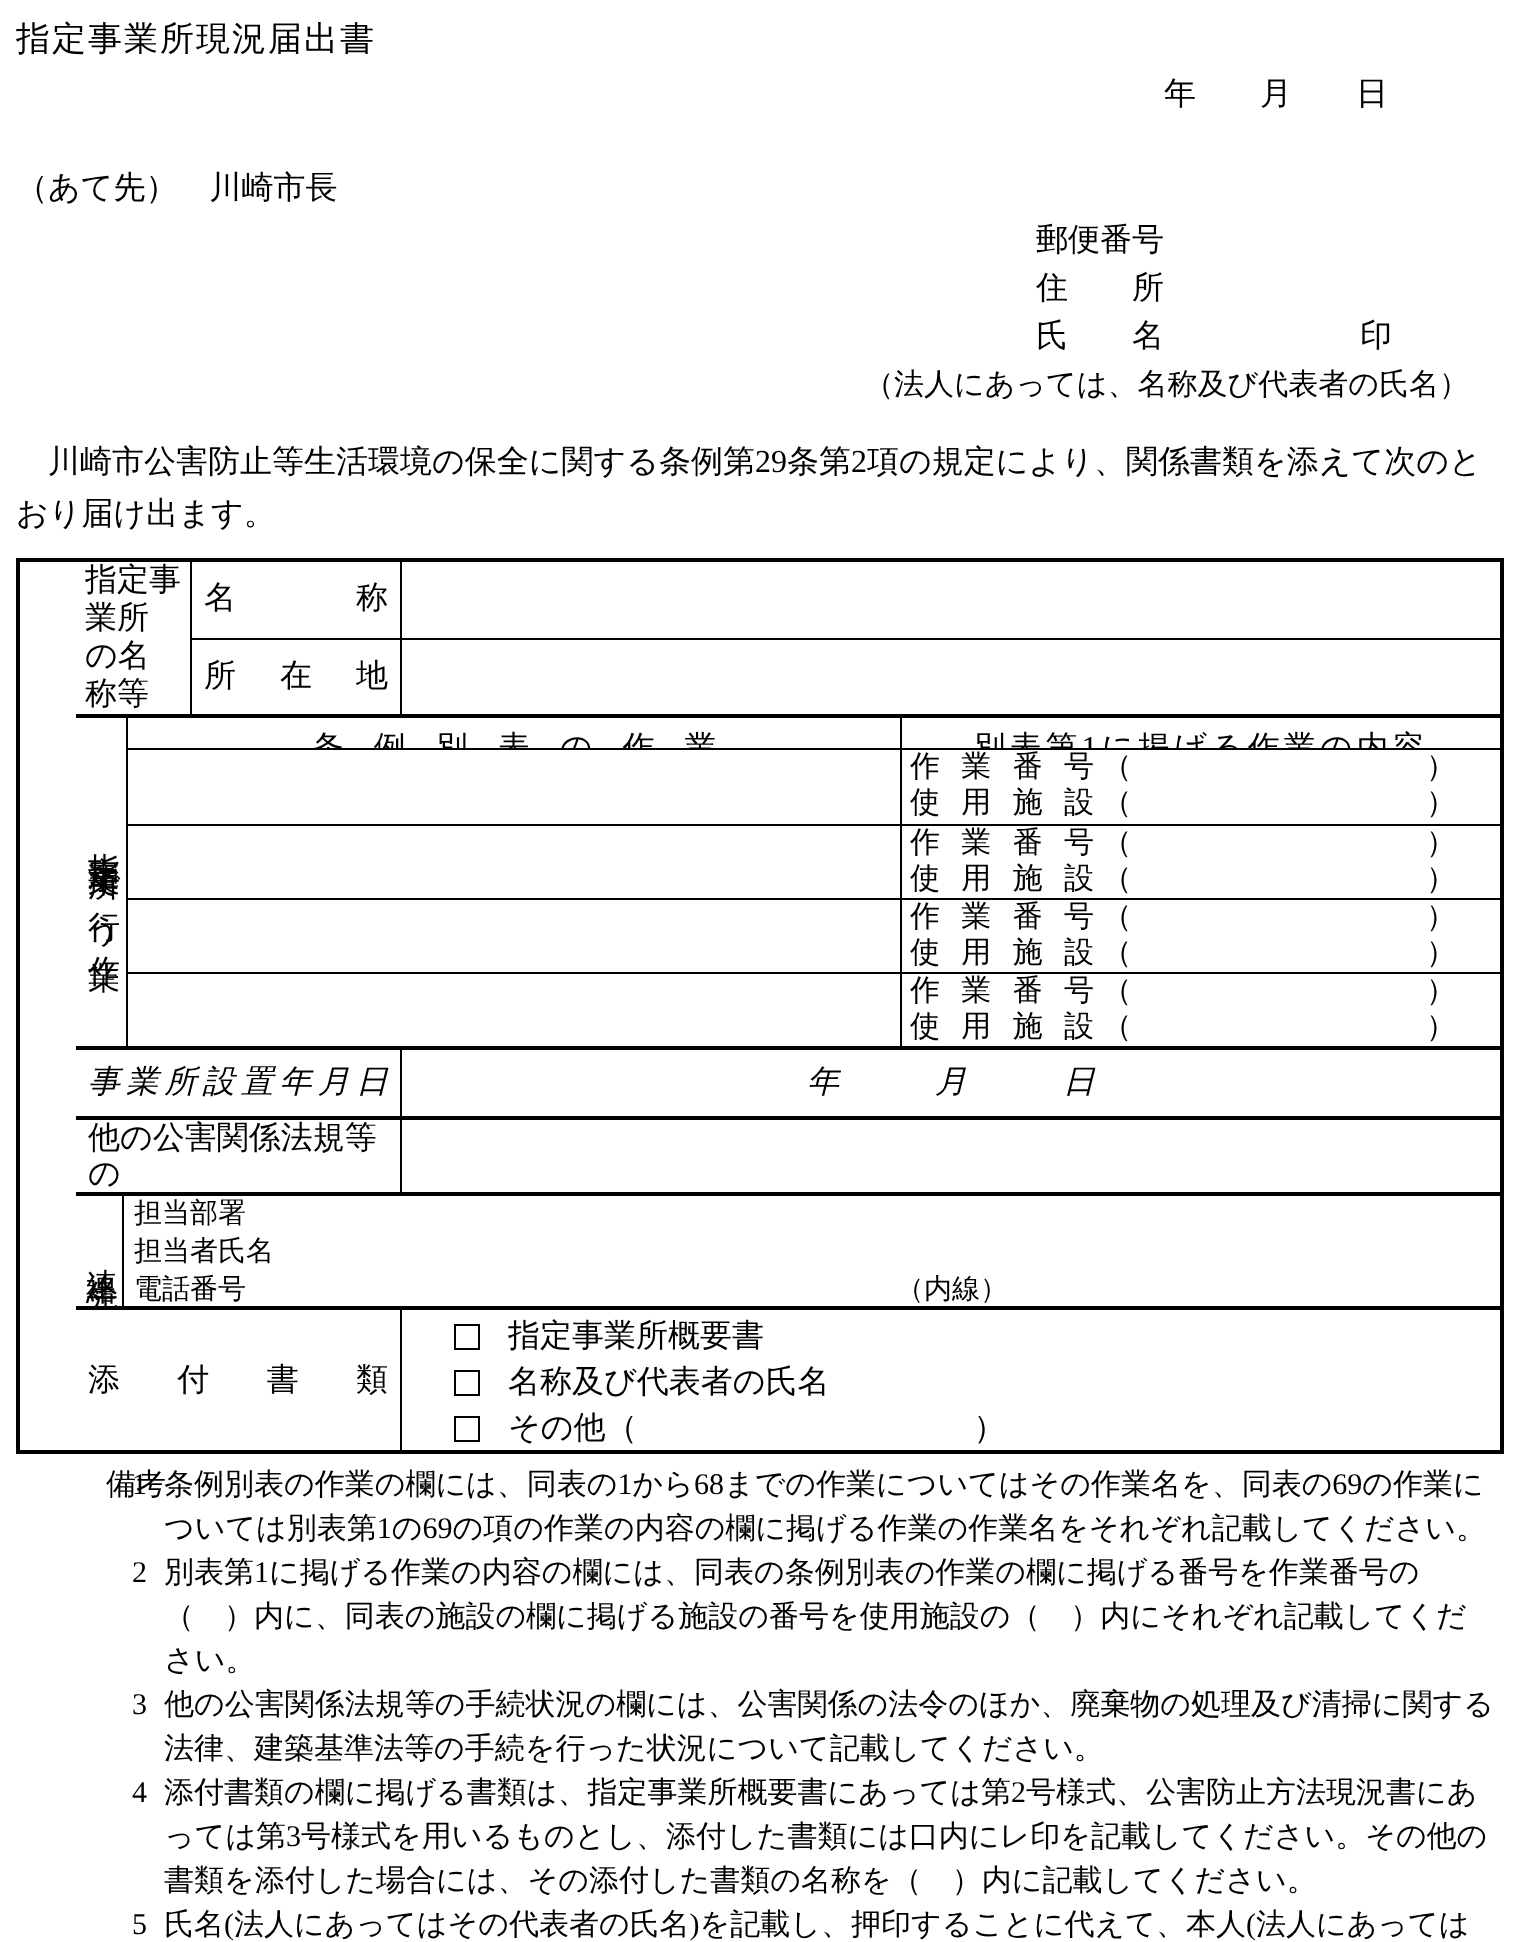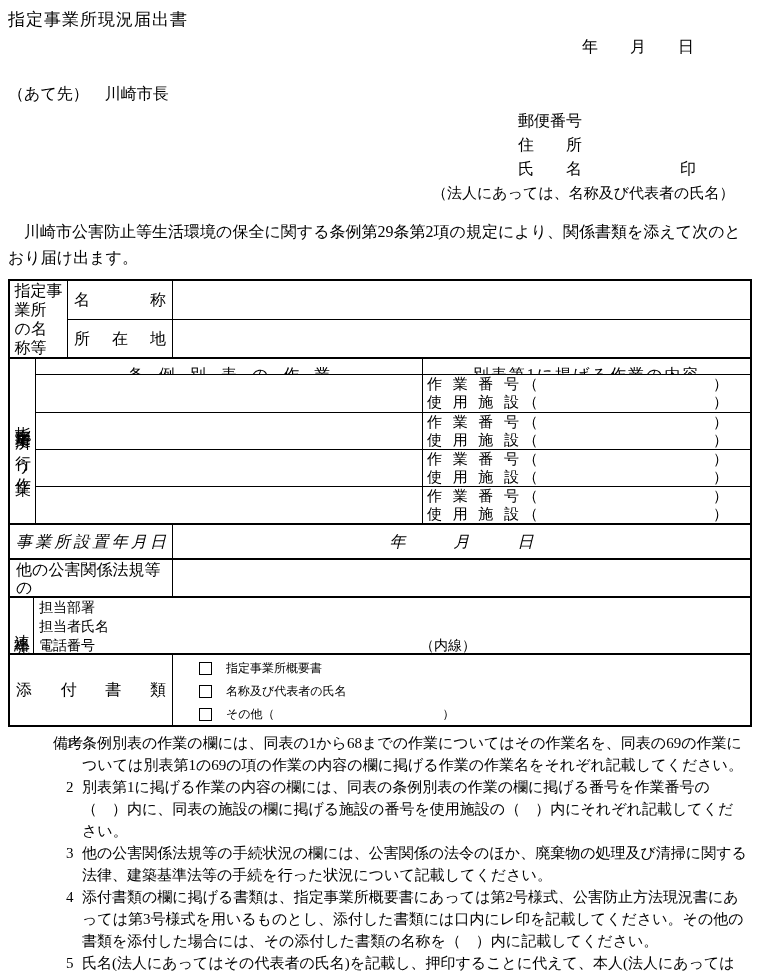--- a/index.html
+++ b/index.html
@@ -17,21 +17,21 @@
   .contact-block { margin-top:4px; }
   .contact-row { margin-left:510px; height:24px; line-height:24px; display:flex; }
   .jlabel { display:inline-block; text-align:justify; text-align-last:justify; }
   .w64 { width:64px; }
   .seal { margin-left:98px; }
   .corporate-note { margin-left:424px; height:24px; line-height:24px; font-size:15px; }
 
   .intro { margin-top:14px; line-height:26px; }
 
   
-  .form-table { margin-top:8px; border:2px solid #000; width:744px; }
+  .form-table { margin-top:8px; border:2px solid #000; width:744px;padding-left:28px; }
   .sec { display:flex; border-top:2px solid #000; }
   .sec:first-child { border-top:none; }
   .cell { overflow:hidden; }
 
   
   .group-col { width:58px; border-right:1px solid #000; display:flex;
     align-items:center; justify-content:center; }
   .group-inner { width:48px; line-height:19px; }
   .subrows { flex:1; }
   .subrow { display:flex; height:38px; }
@@ -73,21 +73,21 @@
 
   .contact-sec { height:57px; }
   .contact-content { flex:1; padding-left:5px; font-size:14px; }
   .contact-line { height:19px; line-height:19px; display:flex; }
   .ext-spacer { display:inline-block; width:325px; }
 
   .attach-sec { height:72px; }
   .attach-sec .label-col { display:flex; align-items:center; }
   .attach-sec .label-col .jlabel { width:100%; }
   .attach-content { flex:1; padding:2px 0 0 26px; }
-  .attach-row { height:23px; display:flex; align-items:center; font-size:12px; }
+  .attach-row { height:23px; display:flex; align-items:center; font-size:16px; }
   .checkbox { width:13px; height:13px; border:1.5px solid #000; display:inline-block;
     margin-right:14px; flex:0 0 auto; }
   .paren-space { display:inline-block; width:168px; }
 
   
   .remarks { margin-top:5px; position:relative; font-size:15px; line-height:22px;
     padding-left:52px; }
   .remarks-heading { position:absolute; left:25px; top:0;margin-left:20px; }
   .remark-item { display:flex; }
   .remark-num { width:22px; flex:0 0 auto; padding-left:6px; }

